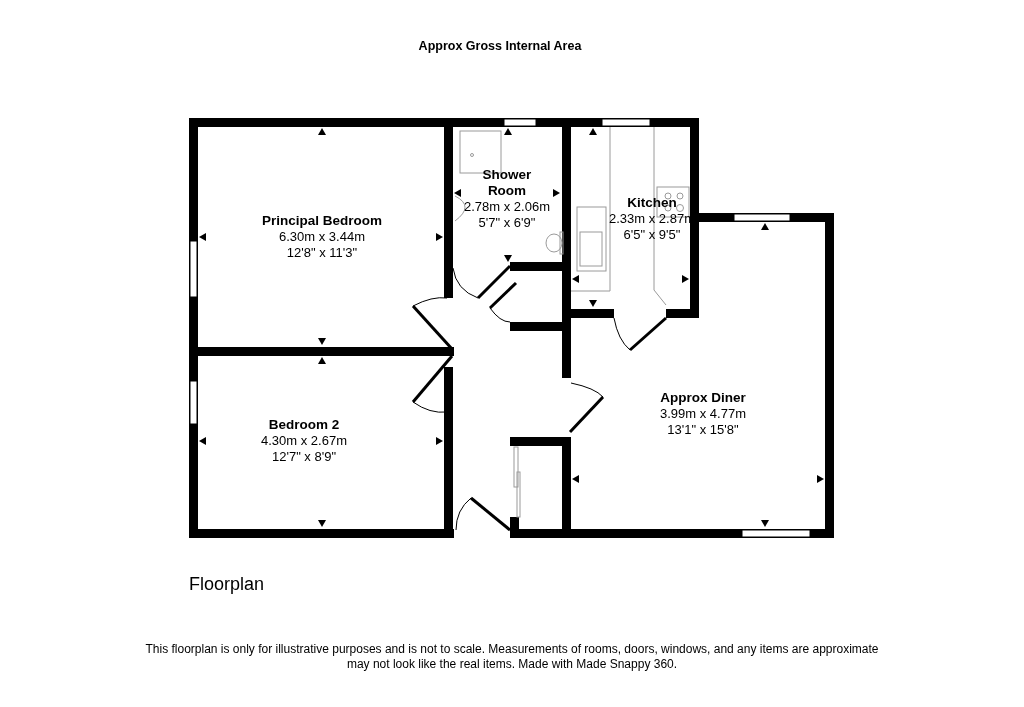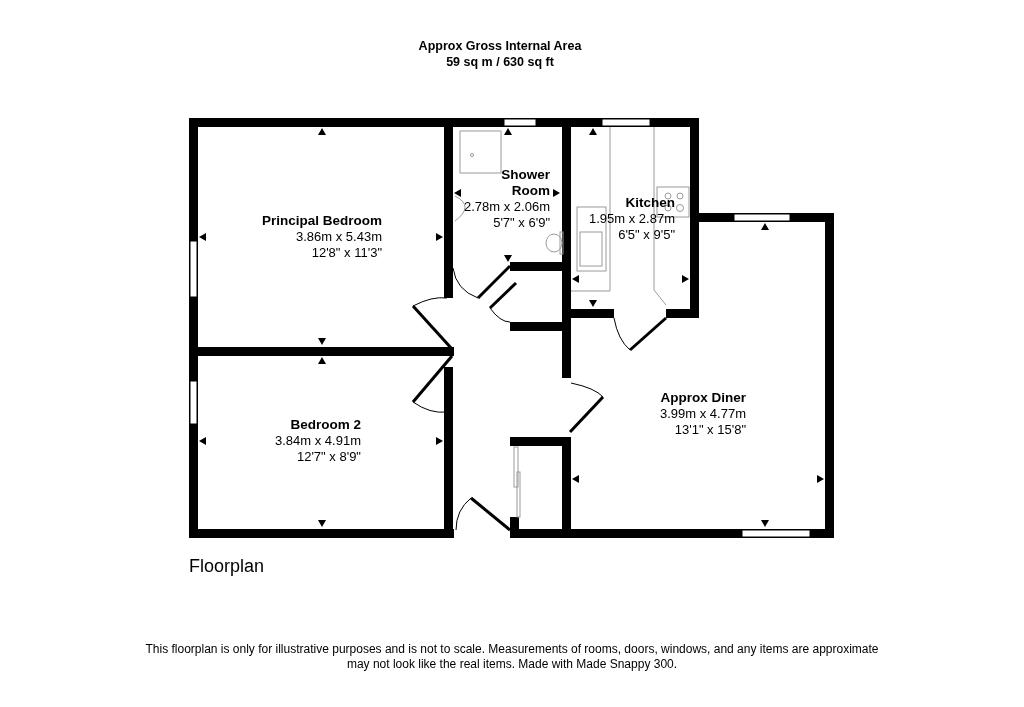--- a/index.html
+++ b/index.html
@@ -1,29 +1,28 @@
 <!DOCTYPE html>
 <html><head>
   <meta charset="utf-8">
   <style>
     html, body { margin: 0; padding: 0; background: #ffffff; }
     body { width: 1024px; height: 707px; position: relative; overflow: hidden; font-family: "Liberation Sans", sans-serif; color: #000; }
     .header { position: absolute; left: 0; top: 38px; width: 1000px; text-align: center; font-weight: bold; font-size: 12.5px; line-height: 16px; }
     .plan { position: absolute; left: 0; top: 0; }
-    .room-label { position: absolute; text-align: right; font-size: 13px; line-height: 16px; white-space: nowrap; transform: translateX(-50%); }
+    .room-label { position: absolute; text-align: center; font-size: 13px; line-height: 16px; white-space: nowrap; transform: translateX(-50%); }
     .room-label .name { font-weight: bold; font-size: 13.5px; }
-    .plan-title { position: absolute; left: 189px; top: 556px; font-size: 18px; }
+    .plan-title { position: absolute; left: 189px; top: 574px; font-size: 18px; }
     .footer { position: absolute; left: 0; top: 642px; width: 1024px; text-align: center; font-size: 12px; line-height: 15px; }
   </style>
 </head>
 <body>
 
 <div class="header">
   <div>Approx Gross Internal Area</div>
-  <div>59 sq m / 630 sq ft</div>
 </div>
 
 <svg class="plan" width="1024" height="707" viewBox="0 0 1024 707" xmlns="http://www.w3.org/2000/svg">
 
   <g fill="#000">
 
     <rect x="189" y="118" width="382" height="9"></rect>
     <rect x="563" y="118" width="135" height="9"></rect>
 
     <rect x="189" y="118" width="9" height="420"></rect>
@@ -121,47 +120,47 @@
     <polygon points="689,279 682,275 682,283"></polygon>
     <polygon points="765,223 761,230 769,230"></polygon>
     <polygon points="765,527 761,520 769,520"></polygon>
     <polygon points="572,479 579,475 579,483"></polygon>
     <polygon points="824,479 817,475 817,483"></polygon>
   </g>
 </svg>
 
 <div class="room-label" style="left:322px; top:213px;">
   <div class="name">Principal Bedroom</div>
-  <div>3.86m x 5.43m</div>
+  <div>6.30m x 3.44m</div>
   <div>12'8" x 11'3"</div>
 </div>
 
 <div class="room-label" style="left:507px; top:167px;">
   <div class="name">Shower</div>
   <div class="name">Room</div>
   <div>2.78m x 2.06m</div>
   <div>5'7" x 6'9"</div>
 </div>
 
-<div class="room-label" style="left:632px; top:195px;">
+<div class="room-label" style="left:652px; top:195px;">
   <div class="name">Kitchen</div>
-  <div>1.95m x 2.87m</div>
+  <div>2.33m x 2.87m</div>
   <div>6'5" x 9'5"</div>
 </div>
 
-<div class="room-label" style="left:318px; top:417px;">
+<div class="room-label" style="left:304px; top:417px;">
   <div class="name">Bedroom 2</div>
-  <div>3.84m x 4.91m</div>
+  <div>4.30m x 2.67m</div>
   <div>12'7" x 8'9"</div>
 </div>
 
 <div class="room-label" style="left:703px; top:390px;">
   <div class="name">Approx Diner</div>
   <div>3.99m x 4.77m</div>
   <div>13'1" x 15'8"</div>
 </div>
 
 <div class="plan-title">Floorplan</div>
 
 <div class="footer">
   <div>This floorplan is only for illustrative purposes and is not to scale. Measurements of rooms, doors, windows, and any items are approximate</div>
-  <div>may not look like the real items. Made with Made Snappy 300.</div>
+  <div>may not look like the real items. Made with Made Snappy 360.</div>
 </div>
 
 </body></html>

